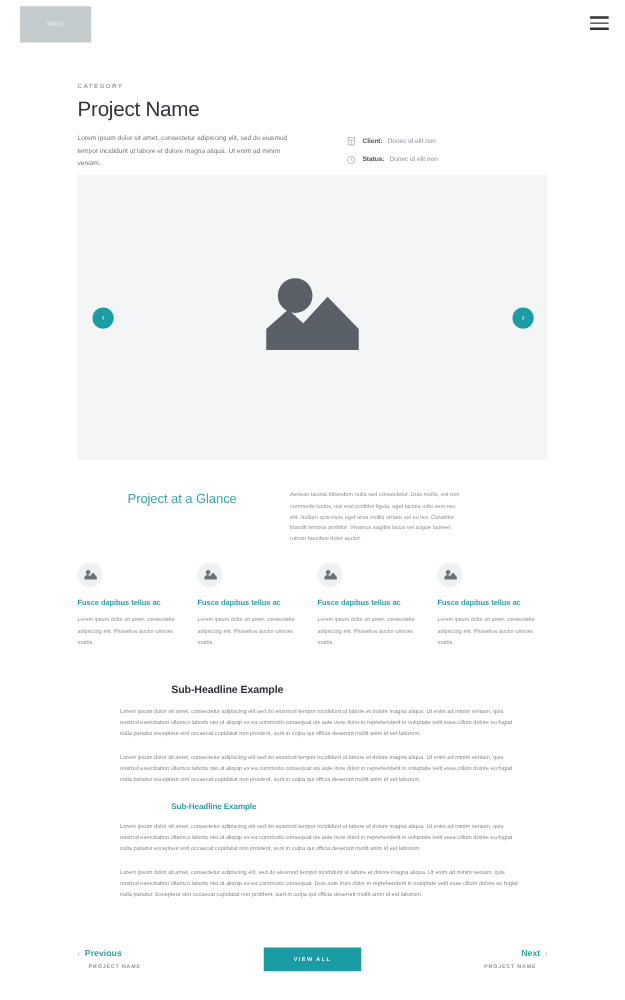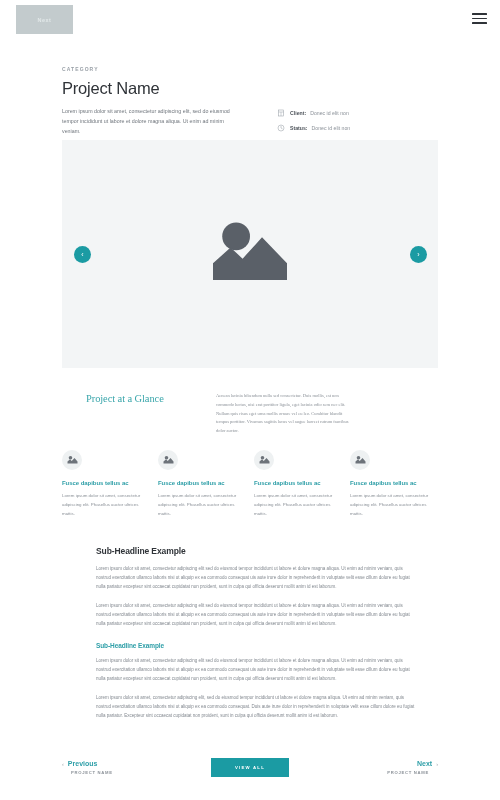--- a/index.html
+++ b/index.html
@@ -74,21 +74,21 @@
     width: 17px; height: 17px; border-radius: 50%;
     background: #1b9ba3;
     display: flex; align-items: center; justify-content: center;
     color: #fff; font-size: 7px; line-height: 1;
     cursor: pointer;
   }
   .arrow.prev { left: 74px; }
   .arrow.next { left: 410px; }
 
   
-  .glance { position: absolute; left: 86px; top: 392px; width: 350px; display: flex; font-family: Liberation Serif, serif; }
+  .glance { position: absolute; left: 102px; top: 392px; width: 350px; display: flex; }
   .glance-h {
     width: 120px; font-size: 10.5px; color: #3aa6ab; font-weight: normal;
     letter-spacing: -0.1px; padding-top: 1px;
   }
   .glance-p { width: 138px; margin-left: 10px; font-size: 4.5px; line-height: 1.95; color: #8b9198; }
 
   
   .cards {
     position: absolute; left: 62px; top: 450px;
     width: 378px; display: flex; gap: 8px;
@@ -104,21 +104,21 @@
   .card-h {
     font-size: 6px; font-weight: bold; color: #2f9fa8;
     margin-bottom: 6px; letter-spacing: -0.05px;
   }
   .card-p { font-size: 4.4px; line-height: 2.0; color: #8b9198; }
 
   
   .body-wrap { position: absolute; left: 96px; top: 546px; width: 320px; }
   .sub-h {
     font-size: 8.5px; font-weight: bold; color: #2f3338;
-    margin-bottom: 8px; letter-spacing: -0.1px;
+    margin-bottom: 8px; letter-spacing: -0.1px; margin-left: 41px;
   }
   .sub-h.teal { color: #2f9fa8; font-size: 6.5px; margin-top: 14px; margin-bottom: 7px; }
   .body-p { font-size: 4.5px; line-height: 2.0; color: #82888f; margin-bottom: 10px; }
 
   
   .footer { position: absolute; left: 0; top: 755px; width: 500px; height: 45px; }
   .fnav { position: absolute; top: 5px; }
   .fnav.left { left: 62px; }
   .fnav.right { right: 62px; text-align: right; }
   .fnav-top { display: flex; align-items: baseline; }

